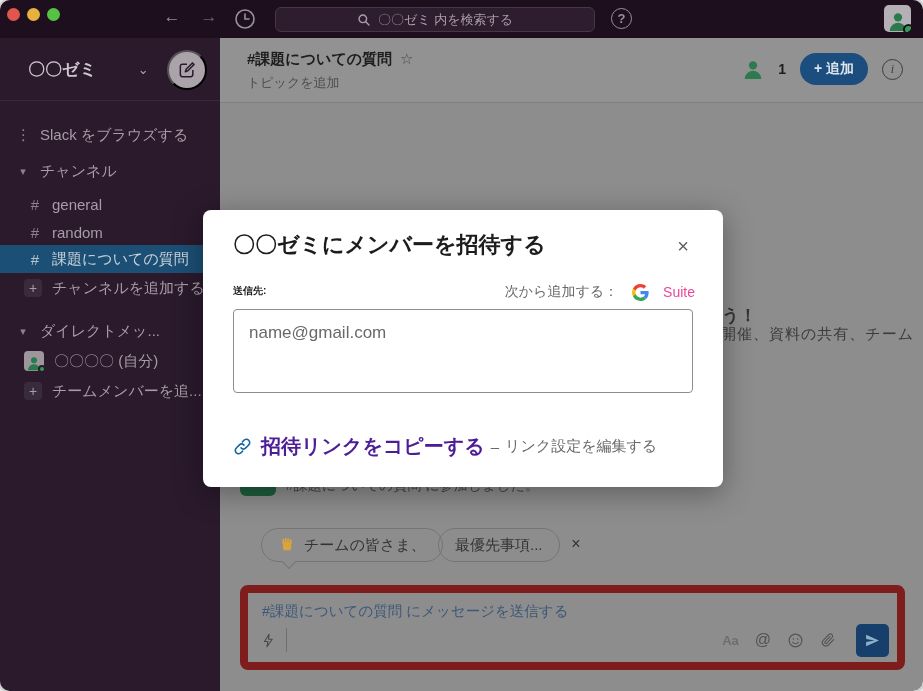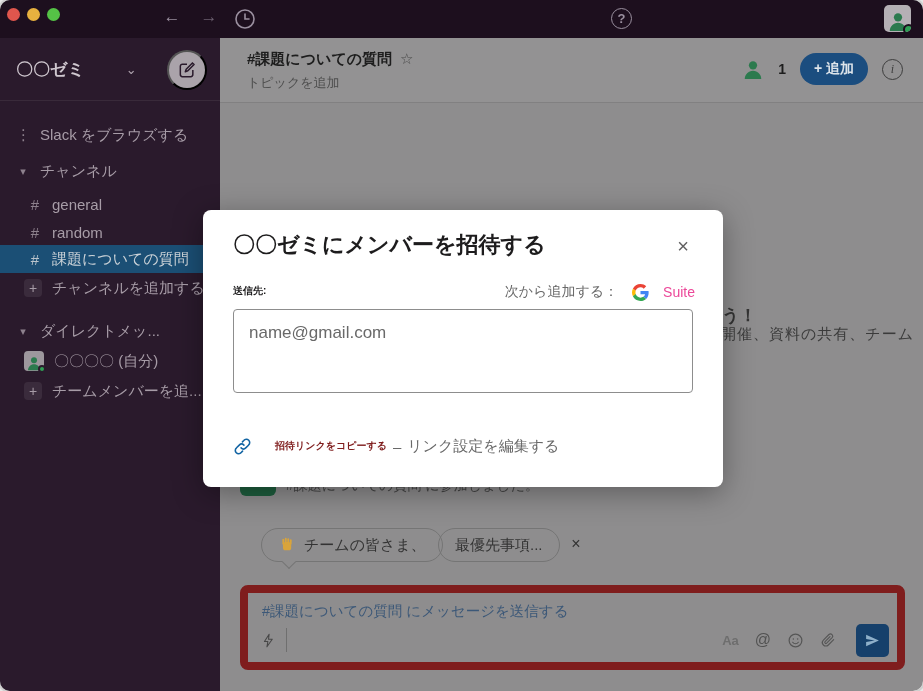--- a/index.html
+++ b/index.html
@@ -32,21 +32,21 @@
   .avatar-sq { border-radius:5px; background:#b5b0b5; display:flex; align-items:flex-end; justify-content:center; overflow:hidden; }
   .topbar-avatar { left:884px; top:5px; width:27px; height:27px; }
   .presence {
     position:absolute; right:-3px; bottom:-3px; width:11px; height:11px; border-radius:50%;
     background:#2f9e55; border:2.5px solid #1d0f1e;
   }
 
   
   .sidebar { left:0; top:38px; width:220px; height:653px; background:#2a1a2c; color:#a79ca7; }
   .ws-header { left:0; top:0; width:220px; height:63px; border-bottom:1px solid rgba(255,255,255,0.07);
-               display:flex; align-items:center; padding:0 16px;gap:34px; }
+               display:flex; align-items:center; padding:0 28px;gap:34px; }
   .ws-name { color:#cfc7cf; font-weight:bold; font-size:17px; }
   .ws-chev { color:#b0a5b0; font-size:13px; margin-left:7px; }
   .compose-btn { position:absolute; right:13px; top:12px; width:40px; height:40px; border-radius:50%;
                  background:#aaa3aa; color:#2a1a2c; display:flex; align-items:center; justify-content:center; }
   .s-row { left:0; width:220px; height:26px; display:flex; align-items:center; font-size:15px; gap:10px; }
   .s-ind { width:14px; text-align:center; color:#8d818d; font-size:15px; flex:none; }
   .s-row .lbl { white-space:nowrap; overflow:hidden; }
   .s-row.sel { background:#1b4f75; color:#ccd3d8; height:28px; }
   .s-row.sel .s-ind { color:#b9c3cb; }
   .plusbox { width:18px; height:18px; border-radius:4px; background:rgba(255,255,255,0.08);
@@ -101,21 +101,21 @@
   .modal-close { left:466px; top:22px; width:28px; height:28px; font-size:20px; color:#616061;
                  display:flex; align-items:center; justify-content:center; }
   .to-label { left:30px; top:74px; font-size:10px; font-weight:bold; color:#1d1c1d; }
   .addfrom { right:28px; top:73px; display:flex; align-items:center; gap:14px; font-size:14px; color:#696969; }
   .suite { color:#ec4899; font-size:14px; }
   .invite-input { left:30px; top:99px; width:460px; height:84px; border:1px solid #8d8d8d; border-radius:4px;
                   padding:13px 15px; font-size:17px; color:#1d1c1d; resize:none;
                   font-family:"Liberation Sans","DejaVu Sans",sans-serif; }
   .invite-input::placeholder { color:#696969; }
   .modal-footer { left:30px; top:218px; width:460px; height:36px; display:flex; align-items:center; }
-  .copylink { color:#7f1d1d; font-size:10px; display:flex; align-items:center; gap:23px; font-weight:bold; }
+  .copylink { color:#4c1d95; font-size:20px; display:flex; align-items:center; gap:9px; font-weight:bold; }
   .linksep { color:#696969; font-size:15px; margin:0 6px; }
   .editlink { color:#696969; font-size:15px; }
   .send-submit { margin-left:auto; background:#e2e2e2; border:none; border-radius:4px;
                  padding:9px 22px; font-size:15px; font-weight:bold; color:#454245; }
   svg { display:block; }
 </style>
 </head>
 <body>
 
 <div class="window">
@@ -124,20 +124,29 @@
     <div class="abs tl red"></div>
     <div class="abs tl yel"></div>
     <div class="abs tl grn"></div>
     <div class="abs nav-arrow" style="left:160px;">←</div>
     <div class="abs nav-arrow fwd" style="left:197px;">→</div>
     <div class="abs histbtn">
       <svg width="24" height="24" viewBox="0 0 24 24" fill="none" stroke="currentColor" stroke-width="1.6">
         <circle cx="12" cy="12" r="9"></circle>
           <path d="M12 7v5h4" stroke-linecap="round"></path>
       </svg>
+    </div>
+    <div class="abs searchbox">
+      <span>
+        <svg width="14" height="14" viewBox="0 0 24 24" fill="none" stroke="#aa9eaa" stroke-width="2.4">
+          <circle cx="10" cy="10" r="6.5"></circle>
+            <path d="M15 15l5.5 5.5" stroke-linecap="round"></path>
+        </svg>
+      </span>
+      <span>〇〇ゼミ 内を検索する</span>
     </div>
     <div class="abs helpbtn">
       <span>?</span>
     </div>
     <div class="abs avatar-sq topbar-avatar">
       <svg width="22" height="22" viewBox="0 0 24 24" fill="#2b7a4e">
         <circle cx="12" cy="8" r="4.5"></circle>
           <path d="M3 23c0-5 4-9 9-9s9 4 9 9z"></path>
       </svg>
       <span class="presence"></span>

